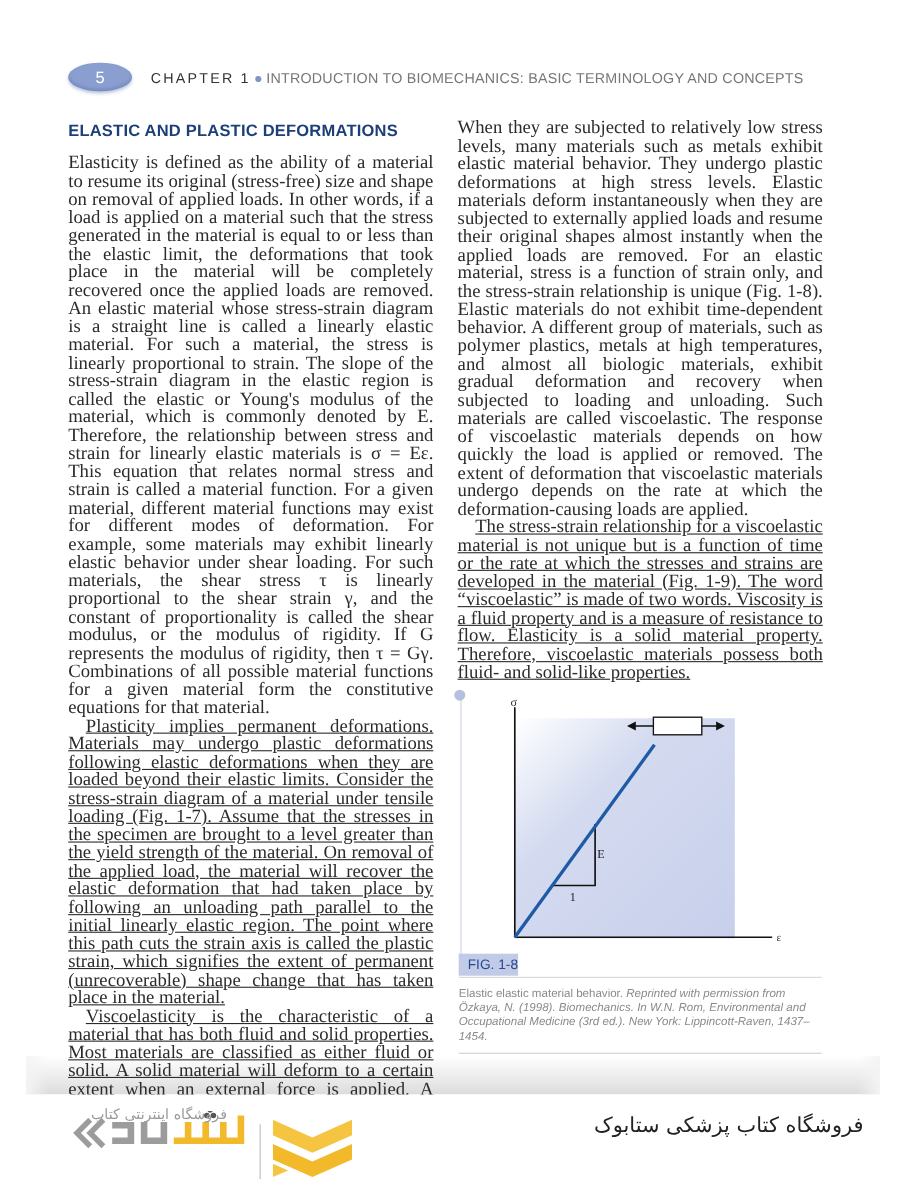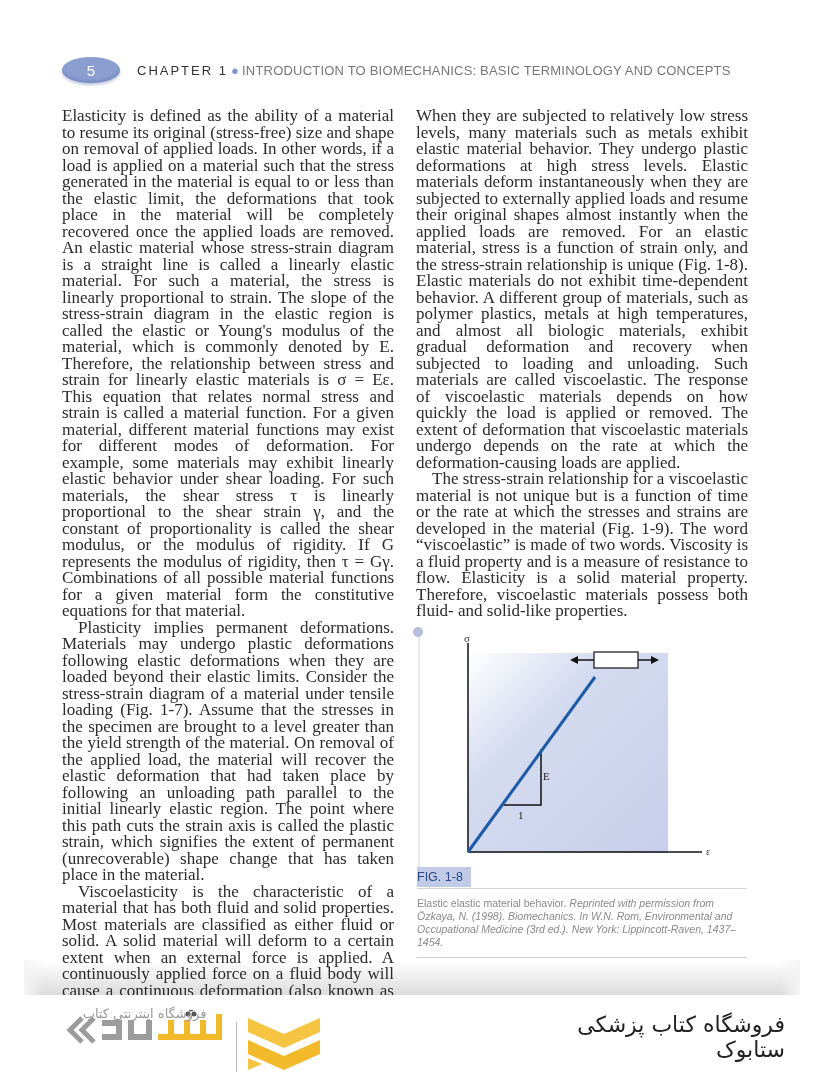--- a/index.html
+++ b/index.html
@@ -50,37 +50,37 @@
   .col-right { left: 416px; }
   h2.section-heading {
     margin: 0 0 10px 0; font-family: "Liberation Sans", sans-serif;
     font-size: 15px; font-weight: 600; color: #1d3f78; letter-spacing: 0.2px;
     height: 20px; line-height: 20px; padding-top: 2px;
   }
   p.body {
     margin: 0; font-size: 17px; line-height: 16.5px; text-align: justify;
     color: #2b2b2b; hyphens: auto;
   }
-  p.body.indent { text-indent: 16px; }
+  p.body.indent { text-indent: 16px; text-decoration: underline; }
 
   
   .fig-rule {
     position: absolute; left: 418px; top: 633px; width: 2px; height: 250px;
     background: #e6e8ef;
   }
   .fig-dot {
     position: absolute; left: 413px; top: 627px; width: 10px; height: 10px;
     border-radius: 50%; background: #b5bfde;
   }
   .figure-svg { position: absolute; left: 440px; top: 628px; }
   .fig-label {
     position: absolute; left: 417px; top: 867px; width: 54px; height: 20px;
     background: #c1cbe7; color: #28498c;
     font-family: "Liberation Sans", sans-serif; font-size: 12.5px;
-    display: flex; align-items: center; justify-content: flex-start;
+    display: flex; align-items: center; justify-content: flex-end;
   }
   .fig-label-rule {
     position: absolute; left: 417px; top: 888px; width: 330px; height: 1px; background: #d6d6d6;
   }
   .fig-caption {
     position: absolute; left: 417px; top: 897px; width: 330px;
     font-family: "Liberation Sans", sans-serif; font-size: 10.5px; line-height: 13px;
     color: #8a8a8a;
   }
   .fig-caption em { font-style: italic; }
@@ -88,21 +88,21 @@
     position: absolute; left: 417px; top: 957px; width: 330px; height: 1px; background: #cfcfcf;
   }
 
   
   .footer { position: absolute; left: 0; top: 995px; width: 825px; height: 85px; background: #fff; }
   .logo-text-box { position: absolute; left: 60px; top: 1010px; width: 165px; height: 62px; }
   .logo-divider { position: absolute; left: 236px; top: 1022px; width: 1px; height: 50px; background: #bbb; }
   .logo-chevron { position: absolute; left: 248px; top: 1018px; }
   .store-name {
     position: absolute; left: 505px; top: 1012px; width: 280px;
-    font-family: "DejaVu Sans", sans-serif; font-size: 22px; color: #222;
+    font-family: "DejaVu Sans", sans-serif; font-size: 19px; color: #222;
     direction: rtl; text-align: right;
   }
   .store-url {
     position: absolute; left: 424px; top: 1096px;
     font-family: Liberation Serif, serif; font-size: 24px; letter-spacing: 6.5px;
     color: #1a1a1a; white-space: nowrap; margin-left: 29px;
   }
   .store-url .hl { color: #f2b92b; }
   .logo-sub {
     position: absolute; left: 62px; top: 1006px; width: 165px;
@@ -117,20 +117,21 @@
 <div class="page-shadow"></div>
 
 <div class="page-num-badge">
   <span>5</span>
 </div>
 <div class="running-head">
   <span class="chap">CHAPTER 1</span><span class="dot">●</span><span class="title">INTRODUCTION TO BIOMECHANICS: BASIC TERMINOLOGY AND CONCEPTS</span>
 </div>
 
 <div class="col col-left">
+  <h2 class="section-heading">ELASTIC AND PLASTIC DEFORMATIONS</h2>
   <p class="body">Elasticity is defined as the ability of a material to resume its original (stress-free) size and shape on removal of applied loads. In other words, if a load is applied on a material such that the stress generated in the material is equal to or less than the elastic limit, the deformations that took place in the material will be completely recovered once the applied loads are removed. An elastic material whose stress-strain diagram is a straight line is called a linearly elastic material. For such a material, the stress is linearly proportional to strain. The slope of the stress-strain diagram in the elastic region is called the elastic or Young's modulus of the material, which is commonly denoted by E. Therefore, the relationship between stress and strain for linearly elastic materials is σ = Eε. This equation that relates normal stress and strain is called a material function. For a given material, different material functions may exist for different modes of deformation. For example, some materials may exhibit linearly elastic behavior under shear loading. For such materials, the shear stress τ is linearly proportional to the shear strain γ, and the constant of proportionality is called the shear modulus, or the modulus of rigidity. If G represents the modulus of rigidity, then τ = Gγ. Combinations of all possible material functions for a given material form the constitutive equations for that material.</p>
   <p class="body indent">Plasticity implies permanent deformations. Materials may undergo plastic deformations following elastic deformations when they are loaded beyond their elastic limits. Consider the stress-strain diagram of a material under tensile loading (Fig. 1-7). Assume that the stresses in the specimen are brought to a level greater than the yield strength of the material. On removal of the applied load, the material will recover the elastic deformation that had taken place by following an unloading path parallel to the initial linearly elastic region. The point where this path cuts the strain axis is called the plastic strain, which signifies the extent of permanent (unrecoverable) shape change that has taken place in the material.</p>
   <p class="body indent">Viscoelasticity is the characteristic of a material that has both fluid and solid properties. Most materials are classified as either fluid or solid. A solid material will deform to a certain extent when an external force is applied. A continuously applied force on a fluid body will cause a continuous deformation (also known as flow). Viscosity is a fluid property that is a quantitative measure of resistance to flow. Viscoelasticity is an example of how areas in applied mechanics can overlap because it utilizes the principles of both fluid and solid mechanics.</p>
 </div>
 
 <div class="col col-right">
   <p class="body">When they are subjected to relatively low stress levels, many materials such as metals exhibit elastic material behavior. They undergo plastic deformations at high stress levels. Elastic materials deform instantaneously when they are subjected to externally applied loads and resume their original shapes almost instantly when the applied loads are removed. For an elastic material, stress is a function of strain only, and the stress-strain relationship is unique (Fig. 1-8). Elastic materials do not exhibit time-dependent behavior. A different group of materials, such as polymer plastics, metals at high temperatures, and almost all biologic materials, exhibit gradual deformation and recovery when subjected to loading and unloading. Such materials are called viscoelastic. The response of viscoelastic materials depends on how quickly the load is applied or removed. The extent of deformation that viscoelastic materials undergo depends on the rate at which the deformation-causing loads are applied.</p>
   <p class="body indent">The stress-strain relationship for a viscoelastic material is not unique but is a function of time or the rate at which the stresses and strains are developed in the material (Fig. 1-9). The word “viscoelastic” is made of two words. Viscosity is a fluid property and is a measure of resistance to flow. Elasticity is a solid material property. Therefore, viscoelastic materials possess both fluid- and solid-like properties.</p>
 </div>
 

